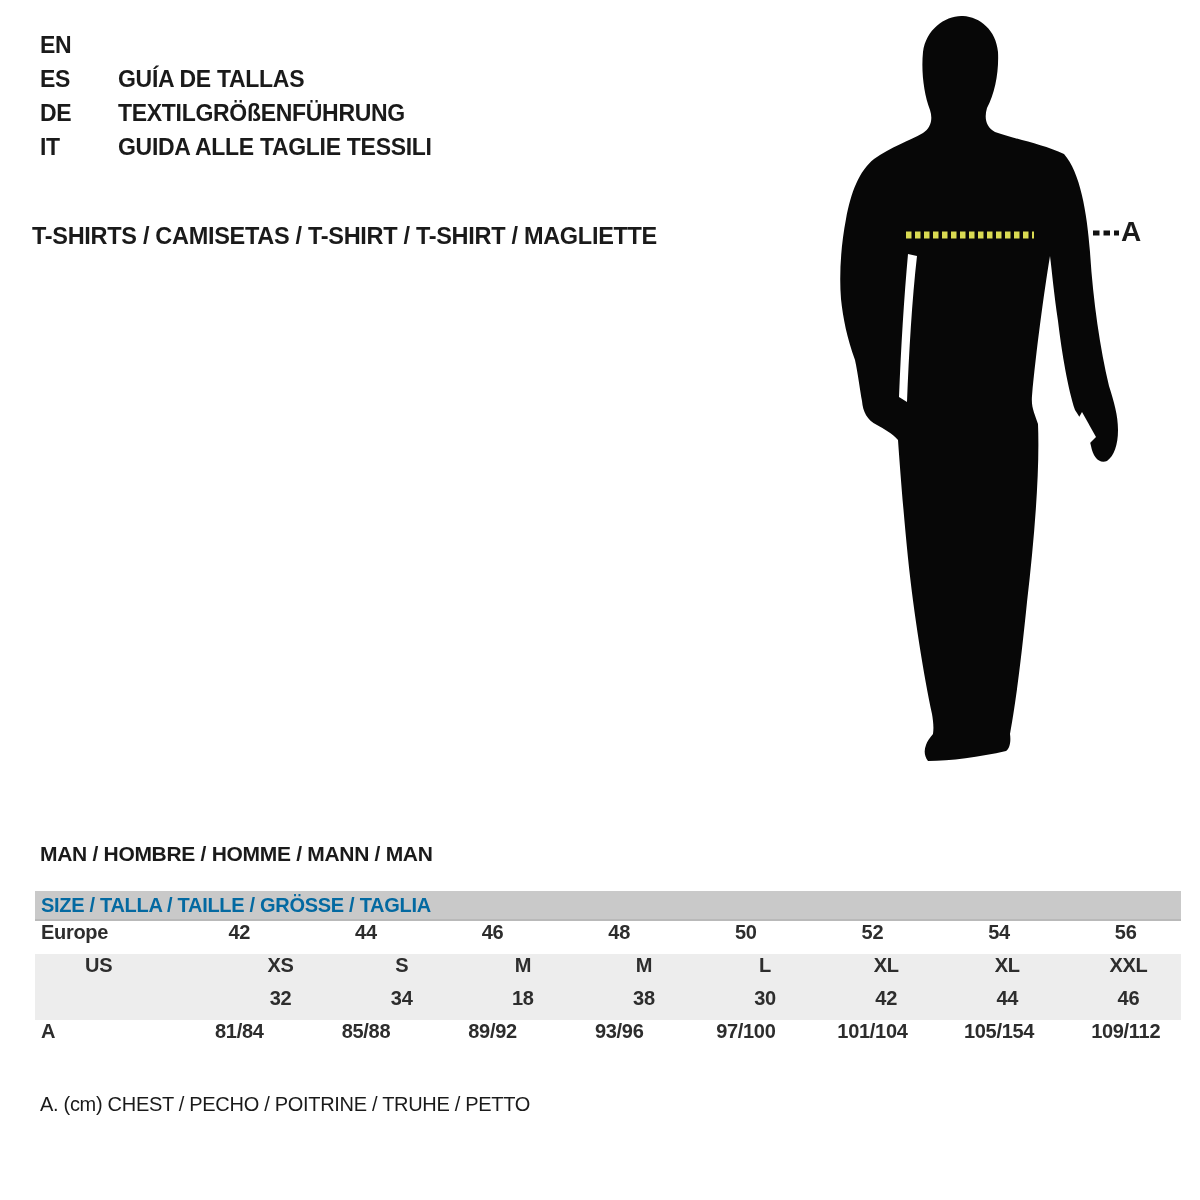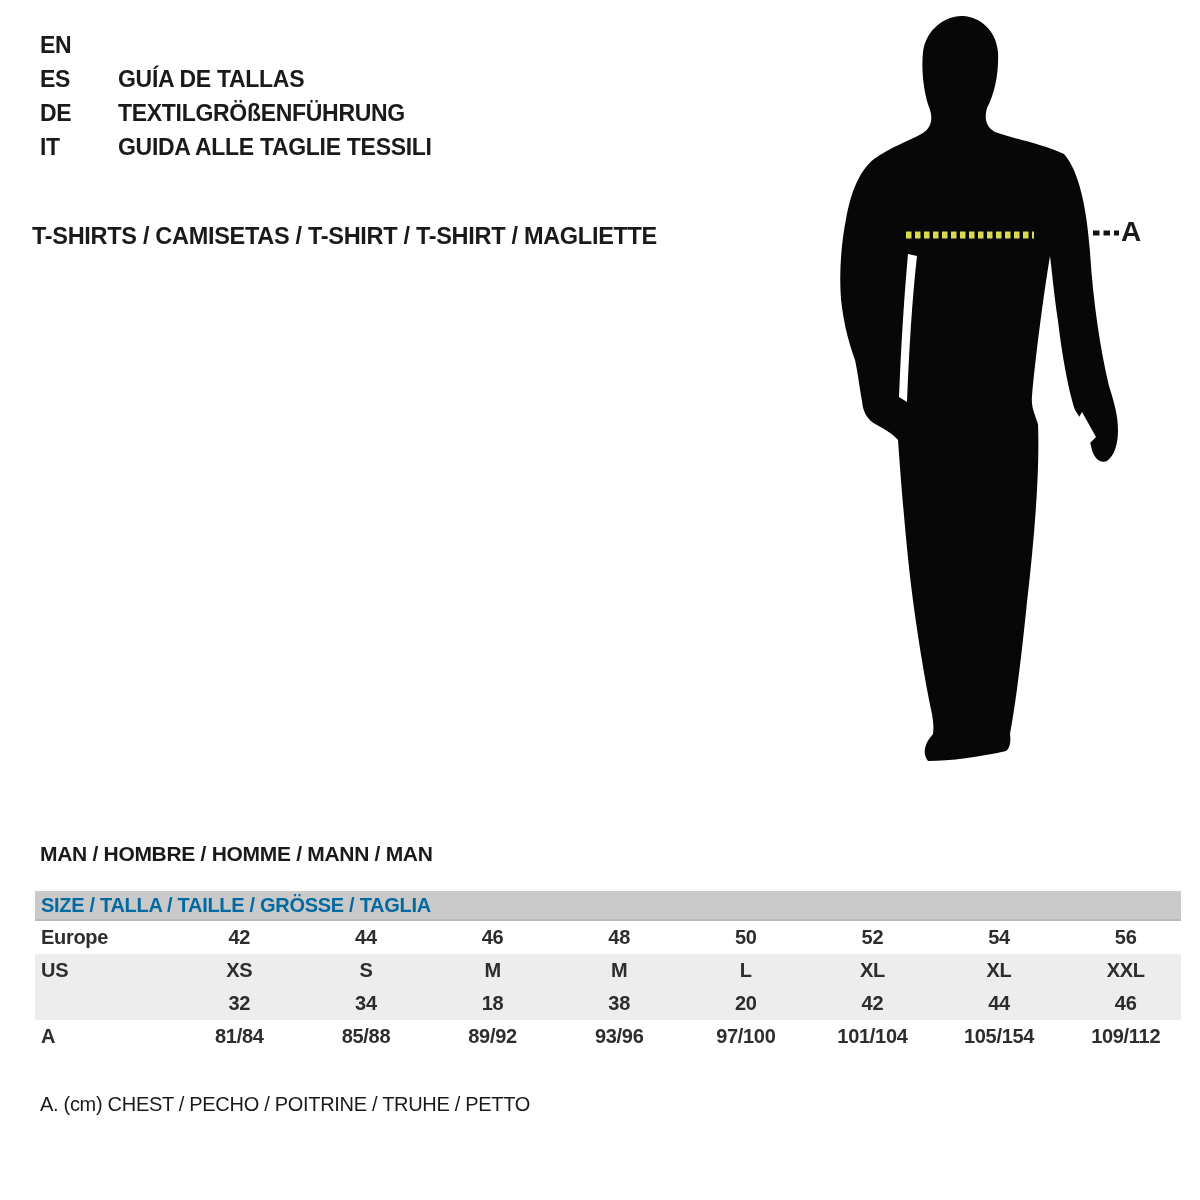--- a/index.html
+++ b/index.html
@@ -29,22 +29,22 @@
 
   
   .man-heading { left:40px; top:842px; font-size:21px; font-weight:700; letter-spacing:-0.3px; }
 
   
   .size-table { left:35px; top:891px; width:1146px;
                 font-size:20px; font-weight:700; letter-spacing:-0.3px; }
   .st-header { height:30px; background:#c9c9c9; color:#0369a1;
                display:flex; align-items:center; padding-left:6px;
                box-sizing:border-box; border-bottom:2px solid #b9b9b9; }
-  .st-row { height:33px; display:flex; align-items:center; color:#2d2d2d;gap:16px; }
-  .st-row.shaded { background:#ededed; }
+  .st-row { height:33px; display:flex; color:#2d2d2d;gap:16px; }
+  .st-row.shaded { background:#ededed;padding-left:44px; }
   .st-label { width:133px; padding-left:6px; box-sizing:border-box; }
   .st-val { flex:1; text-align:center; }
 
   
   .footnote { left:40px; top:1093px; font-size:20px; font-weight:400; letter-spacing:-0.3px; }
 </style>
 </head>
 <body>
 
 <div class="abs lang-block">
@@ -141,21 +141,21 @@
     <span class="st-val">XL</span>
     <span class="st-val">XXL</span>
   </div>
 
   <div class="st-row shaded">
     <span class="st-label"></span>
     <span class="st-val">32</span>
     <span class="st-val">34</span>
     <span class="st-val">18</span>
     <span class="st-val">38</span>
-    <span class="st-val">20</span>
+    <span class="st-val">30</span>
     <span class="st-val">42</span>
     <span class="st-val">44</span>
     <span class="st-val">46</span>
   </div>
 
   <div class="st-row">
     <span class="st-label">A</span>
     <span class="st-val">81/84</span>
     <span class="st-val">85/88</span>
     <span class="st-val">89/92</span>

